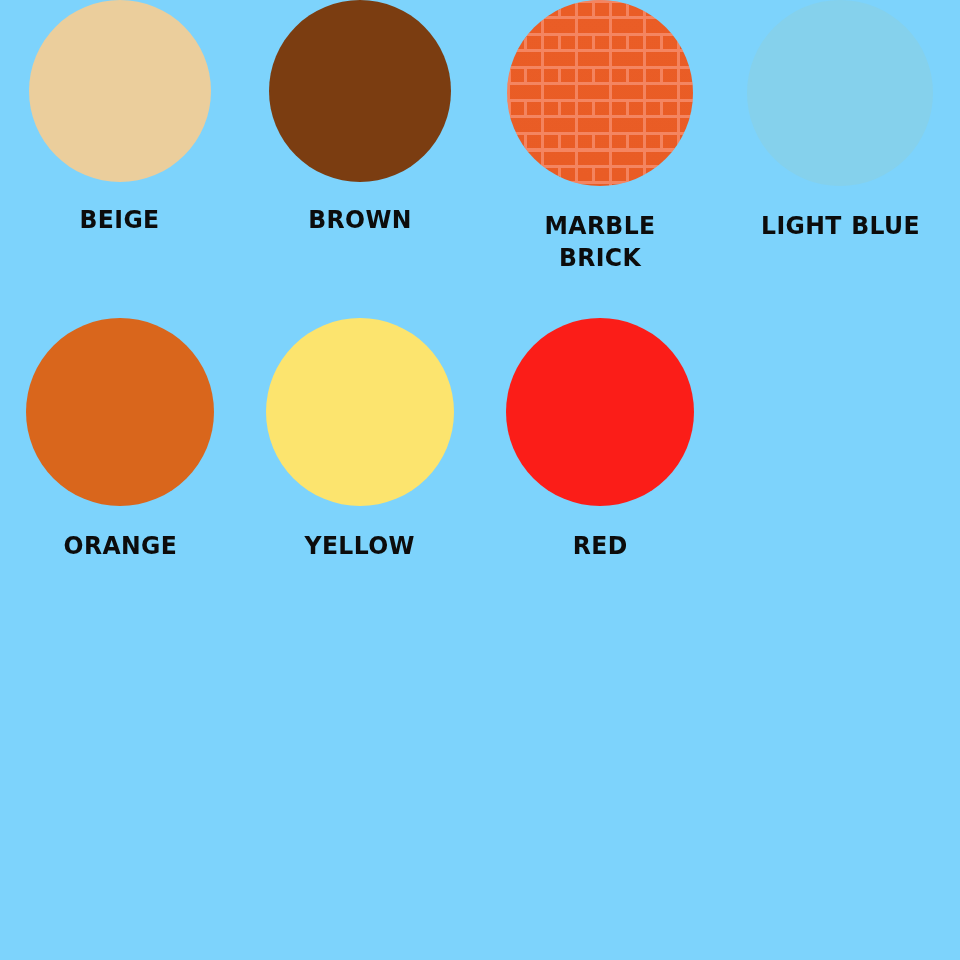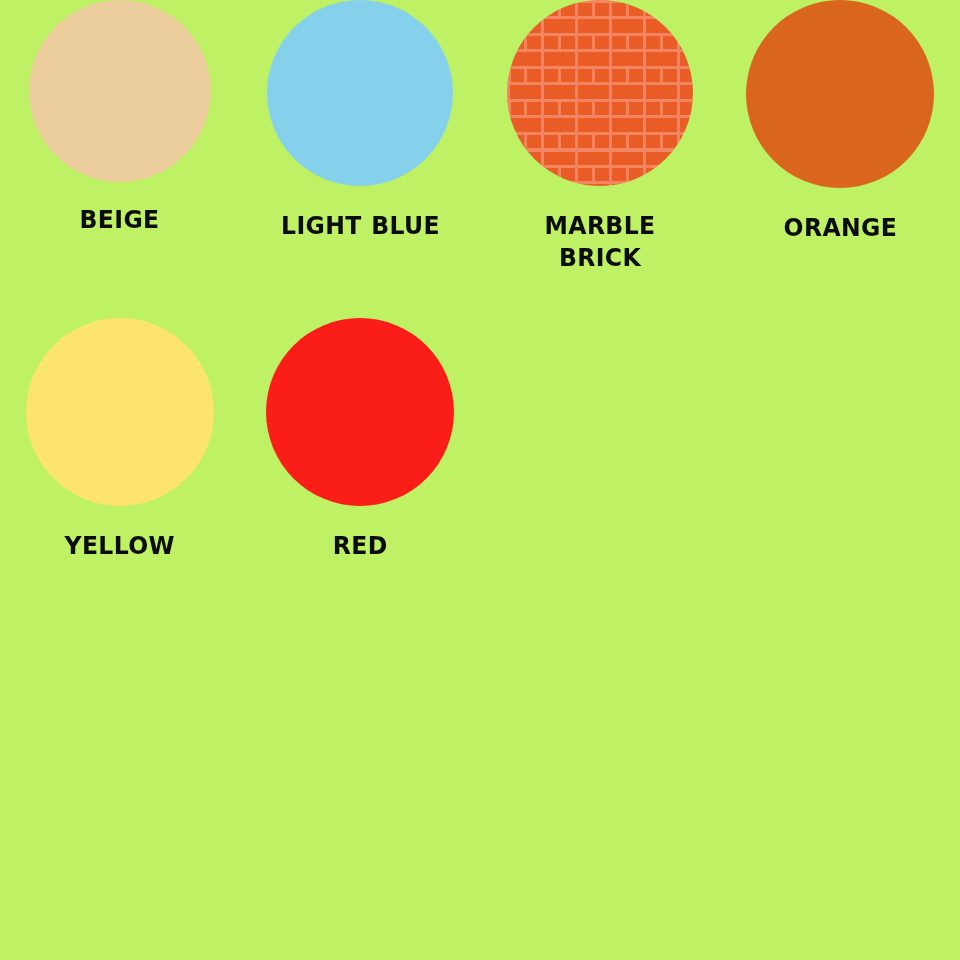--- a/index.html
+++ b/index.html
@@ -15,21 +15,21 @@
     overflow: hidden;
   }
 
   #swatch-board {
     width: 960px;
     height: 960px;
     box-sizing: border-box;
     display: grid;
     grid-template-columns: repeat(4, 1fr);
     grid-template-rows: 318px 344px 298px;
-    background: #bef264;
+    background: #7dd3fc;
   }
 
   .swatch-cell {
     display: flex;
     flex-direction: column;
     align-items: center;
     justify-content: flex-start;
     position: relative;
   }
 
@@ -157,33 +157,37 @@
 
 <div id="swatch-board">
 
   <div class="swatch-cell row-1">
     <div class="swatch-circle" style="background-color: rgb(235, 206, 156);"></div>
     <div class="swatch-label" style="color: rgb(12, 12, 12);">BEIGE</div>
   </div>
 
 
 
-
-
+  <div class="swatch-cell row-1">
+    <div class="swatch-circle" style="background-color: rgb(123, 61, 17);"></div>
+    <div class="swatch-label" style="color: rgb(12, 12, 12);">BROWN</div>
+  </div>
+
+
+
+  <div class="swatch-cell row-2">
+    <div class="swatch-circle tex-brick"></div>
+    <div class="swatch-label" style="color: rgb(12, 12, 12);">MARBLE BRICK</div>
+  </div>
 
   <div class="swatch-cell row-2">
     <div class="swatch-circle" style="background-color: rgb(133, 209, 236);"></div>
     <div class="swatch-label" style="color: rgb(12, 12, 12);">LIGHT BLUE</div>
   </div>
 
-  <div class="swatch-cell row-2">
-    <div class="swatch-circle tex-brick"></div>
-    <div class="swatch-label" style="color: rgb(12, 12, 12);">MARBLE BRICK</div>
-  </div>
-
   <div class="swatch-cell row-3">
     <div class="swatch-circle" style="background-color: rgb(217, 102, 28);"></div>
     <div class="swatch-label" style="color: rgb(12, 12, 12);">ORANGE</div>
   </div>
 
 
   <div class="swatch-cell row-3">
     <div class="swatch-circle" style="background-color: rgb(252, 228, 110);"></div>
     <div class="swatch-label" style="color: rgb(12, 12, 12);">YELLOW</div>
   </div>

